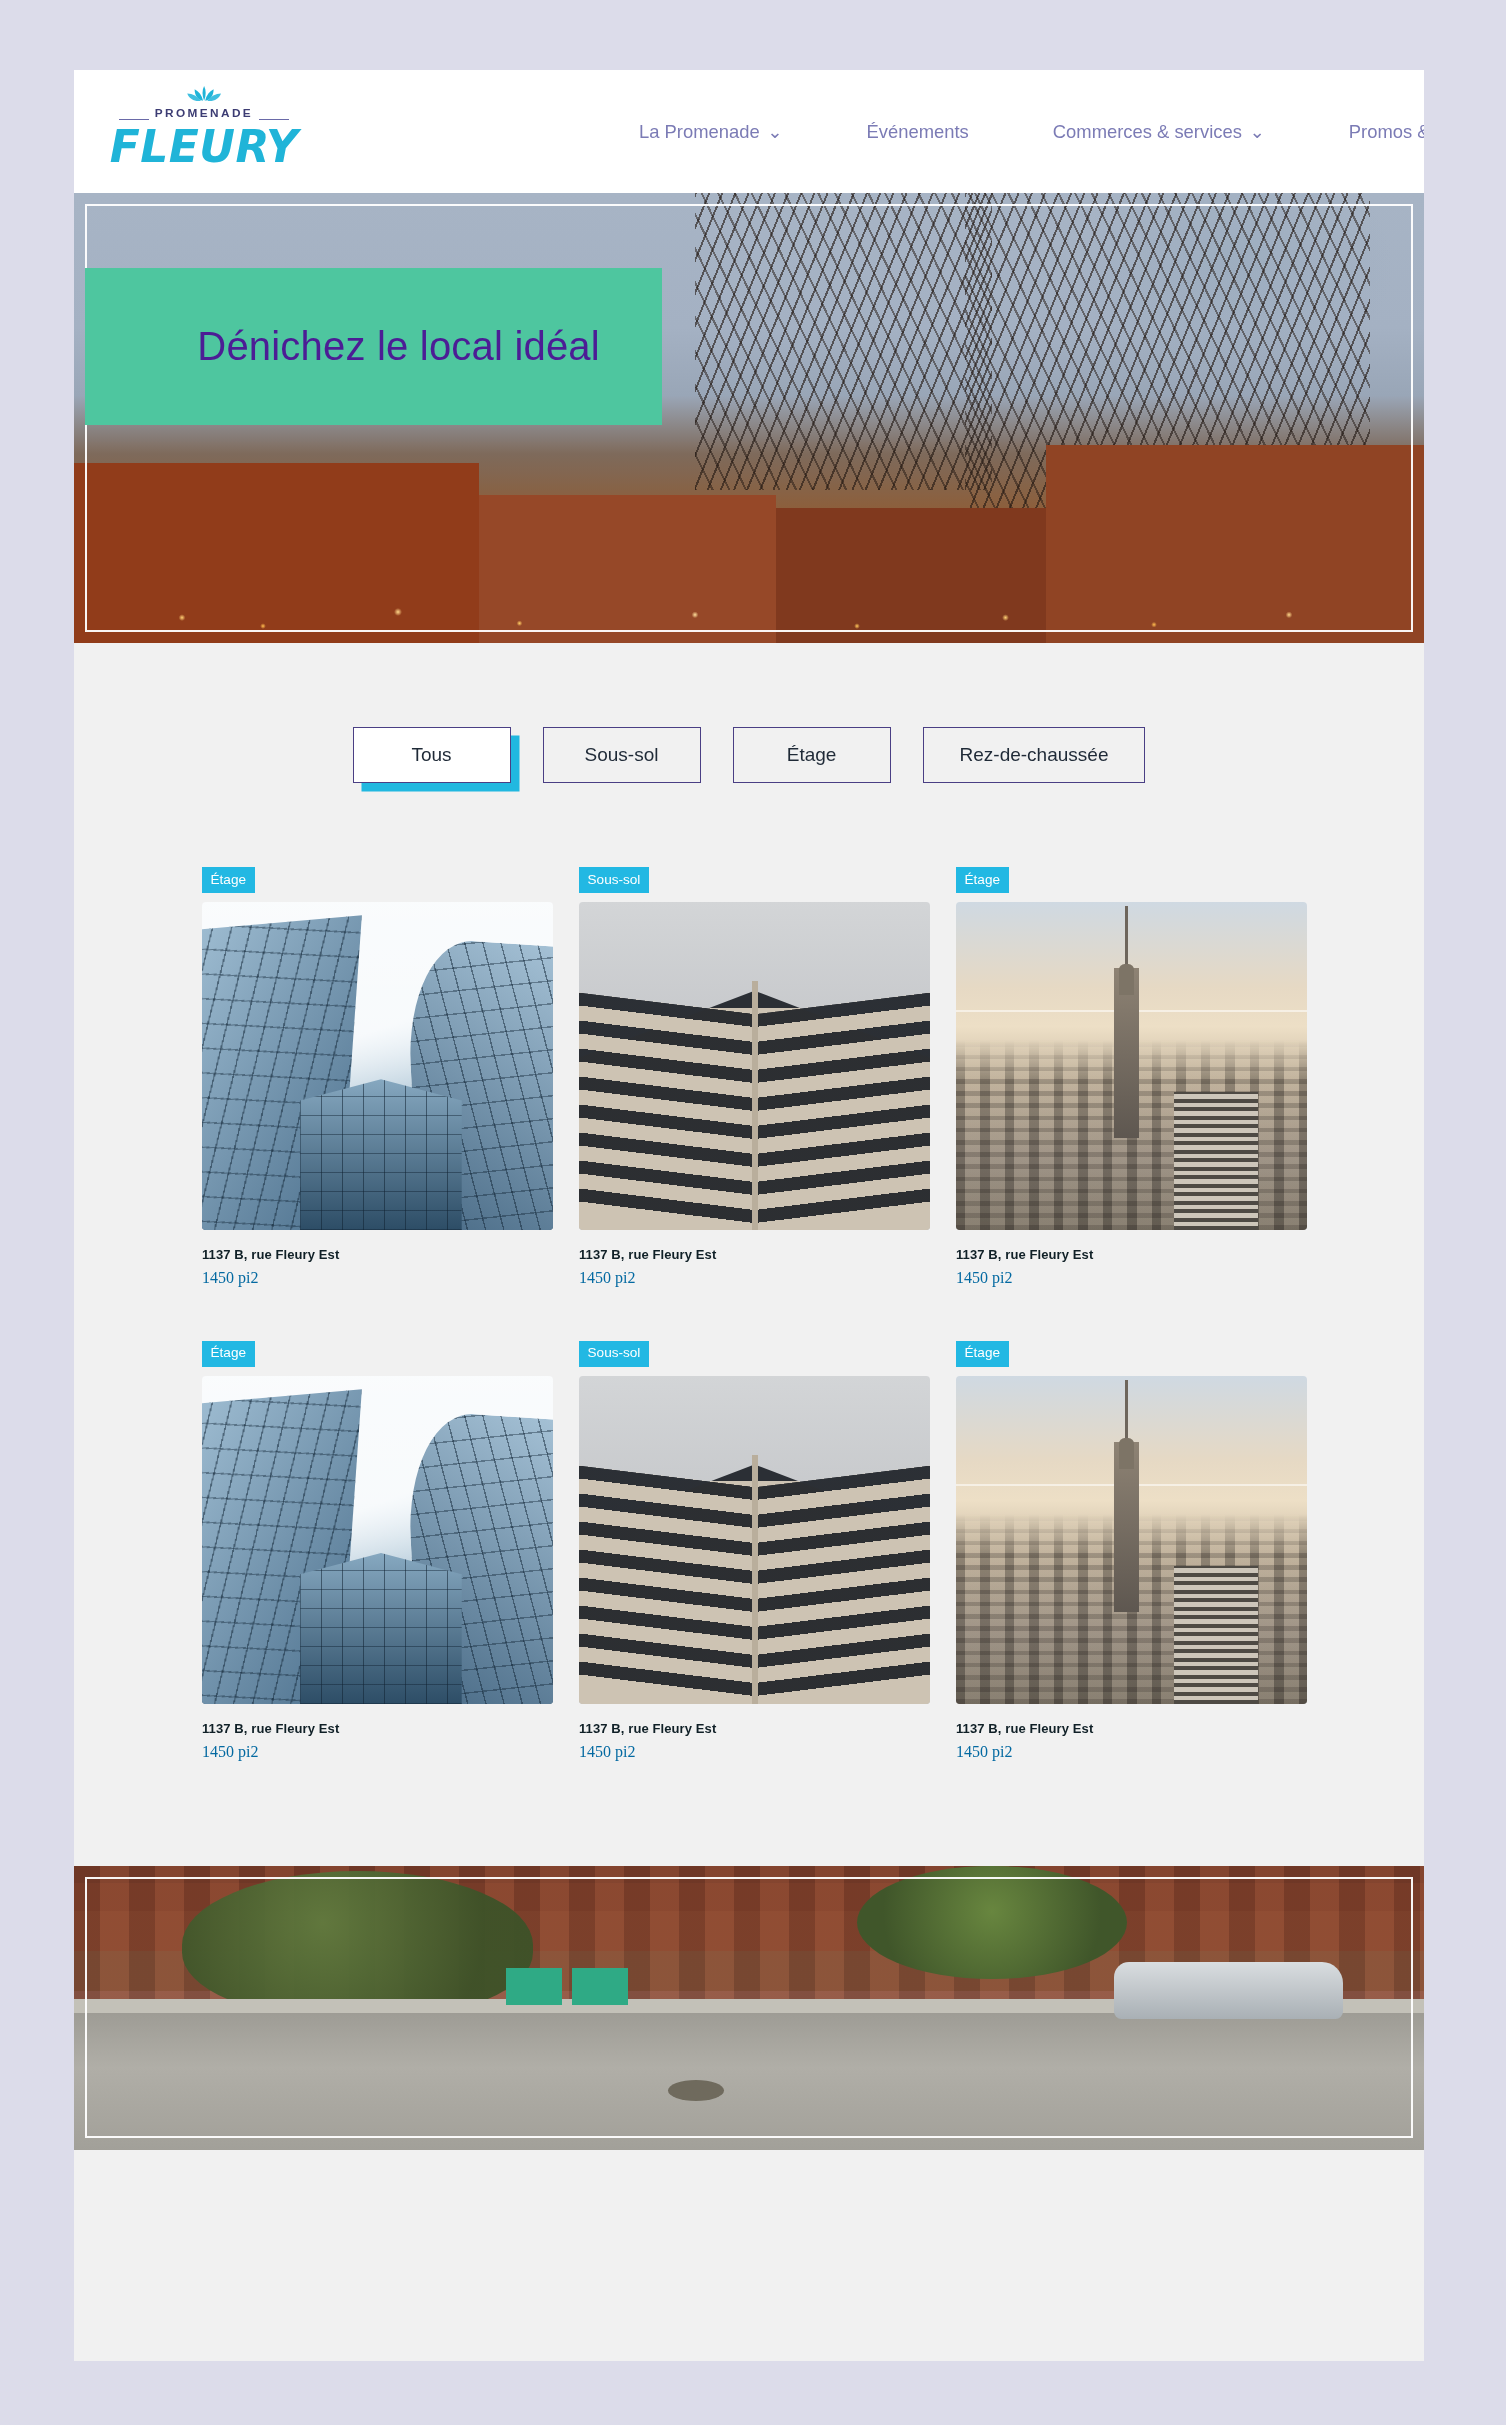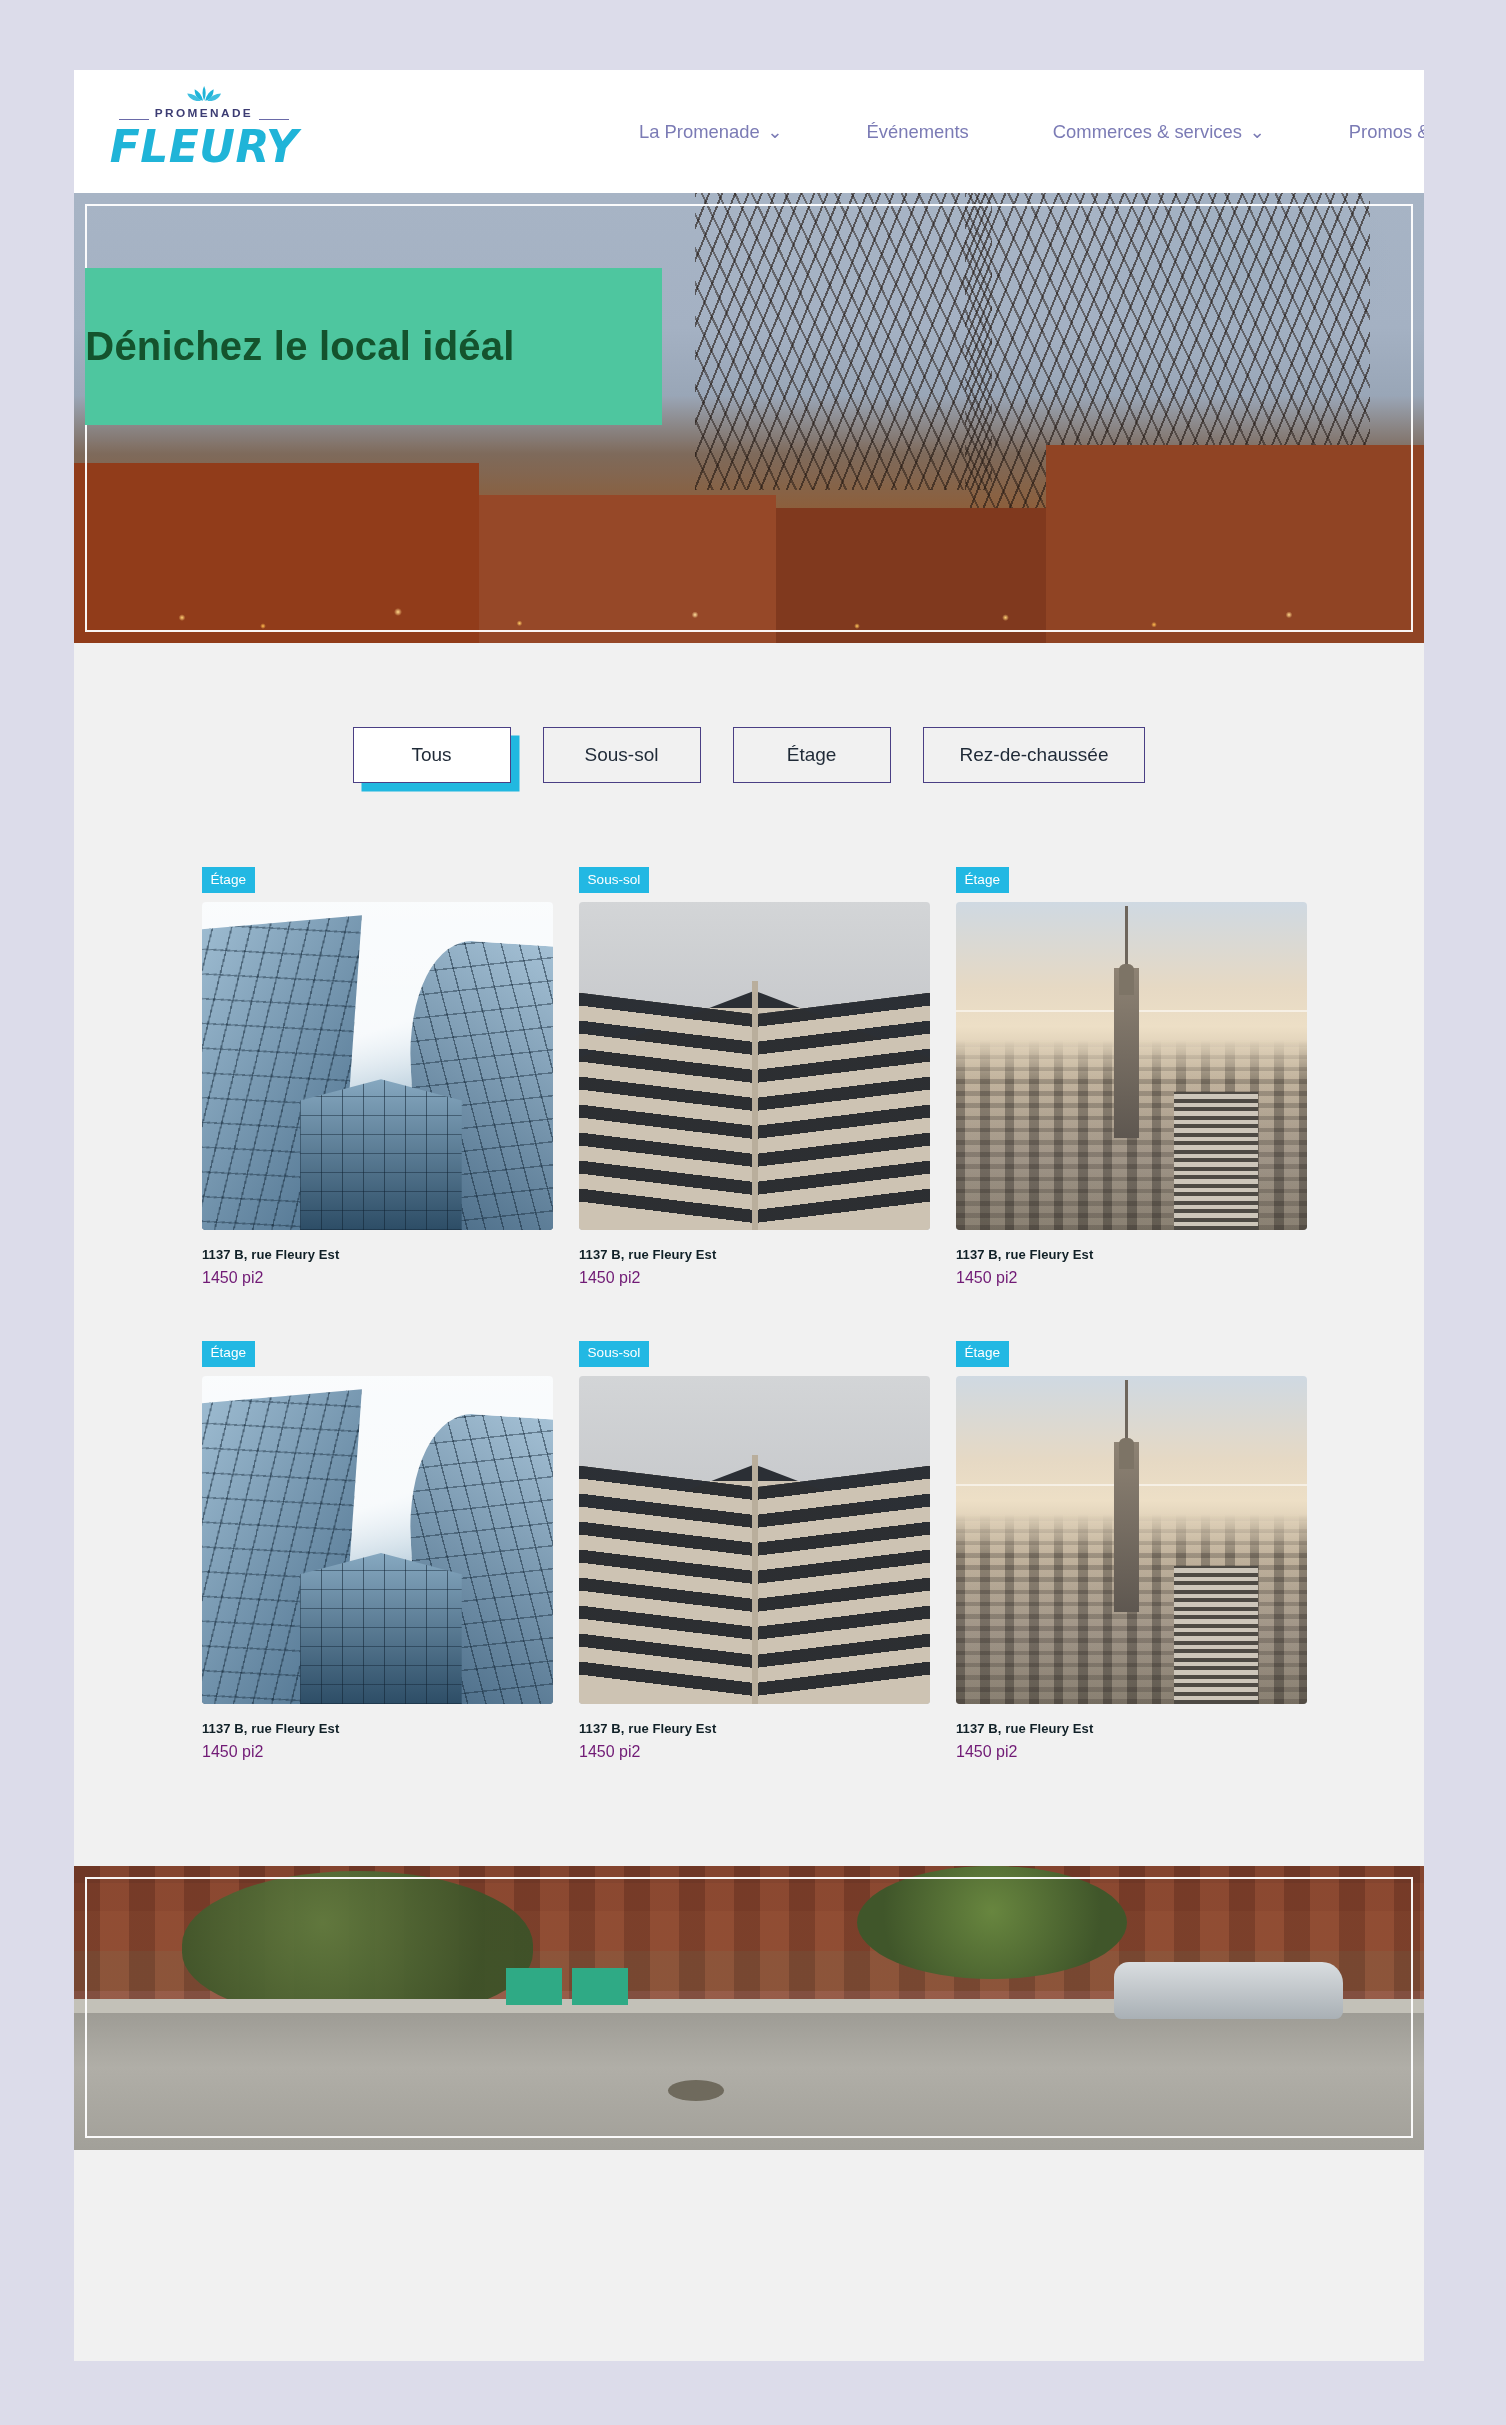--- a/index.html
+++ b/index.html
@@ -103,23 +103,23 @@
     pointer-events: none;
   }
   .hero-card {
     position: absolute;
     left: 11.3px; top: 75px;
     width: 577px; height: 157px;
     background: #4ec69f;
     display: flex; align-items: center;
   }
   .hero-title {
-    color: #14532d;
-    font-size: 40px; font-weight: 700; line-height: 1.28;
-    padding-right: 19px;
+    color: #4c1d95;
+    font-size: 40px; font-weight: 400; line-height: 1.28;
+    padding-left: 112px; padding-right: 19px;
     letter-spacing: 0.2px;
   }
 
   
   .filters {
     display: flex; justify-content: center; gap: 32px;
     padding-top: 84px; padding-bottom: 0;
   }
   .filter-btn {
     position: relative;
@@ -243,21 +243,21 @@
   }
   .img-city .bigblock {
     position:absolute;right:14%;bottom:0;width:24%;height:42%;
     background: repeating-linear-gradient(0deg, #4e4a44 0 3.8px, #cdc6ba 3.8px 8.5px);
   }
   .card-title {
     font-size: 13px; font-weight: 700; color: #102027;
     margin-top: 17px; letter-spacing: 0.1px;
   }
   .card-sub {
-    font-size: 16px; color: #701a75; margin-top: 6.6px;
+    font-size: 16px; color: #0369a1; margin-top: 6.6px; font-family: Liberation Serif, serif;
   }
 
   
   .cta {
     position: relative;
     margin-top: 105px;
     height: 284px;
     overflow: hidden;
     background: #7b7f74;
   }

